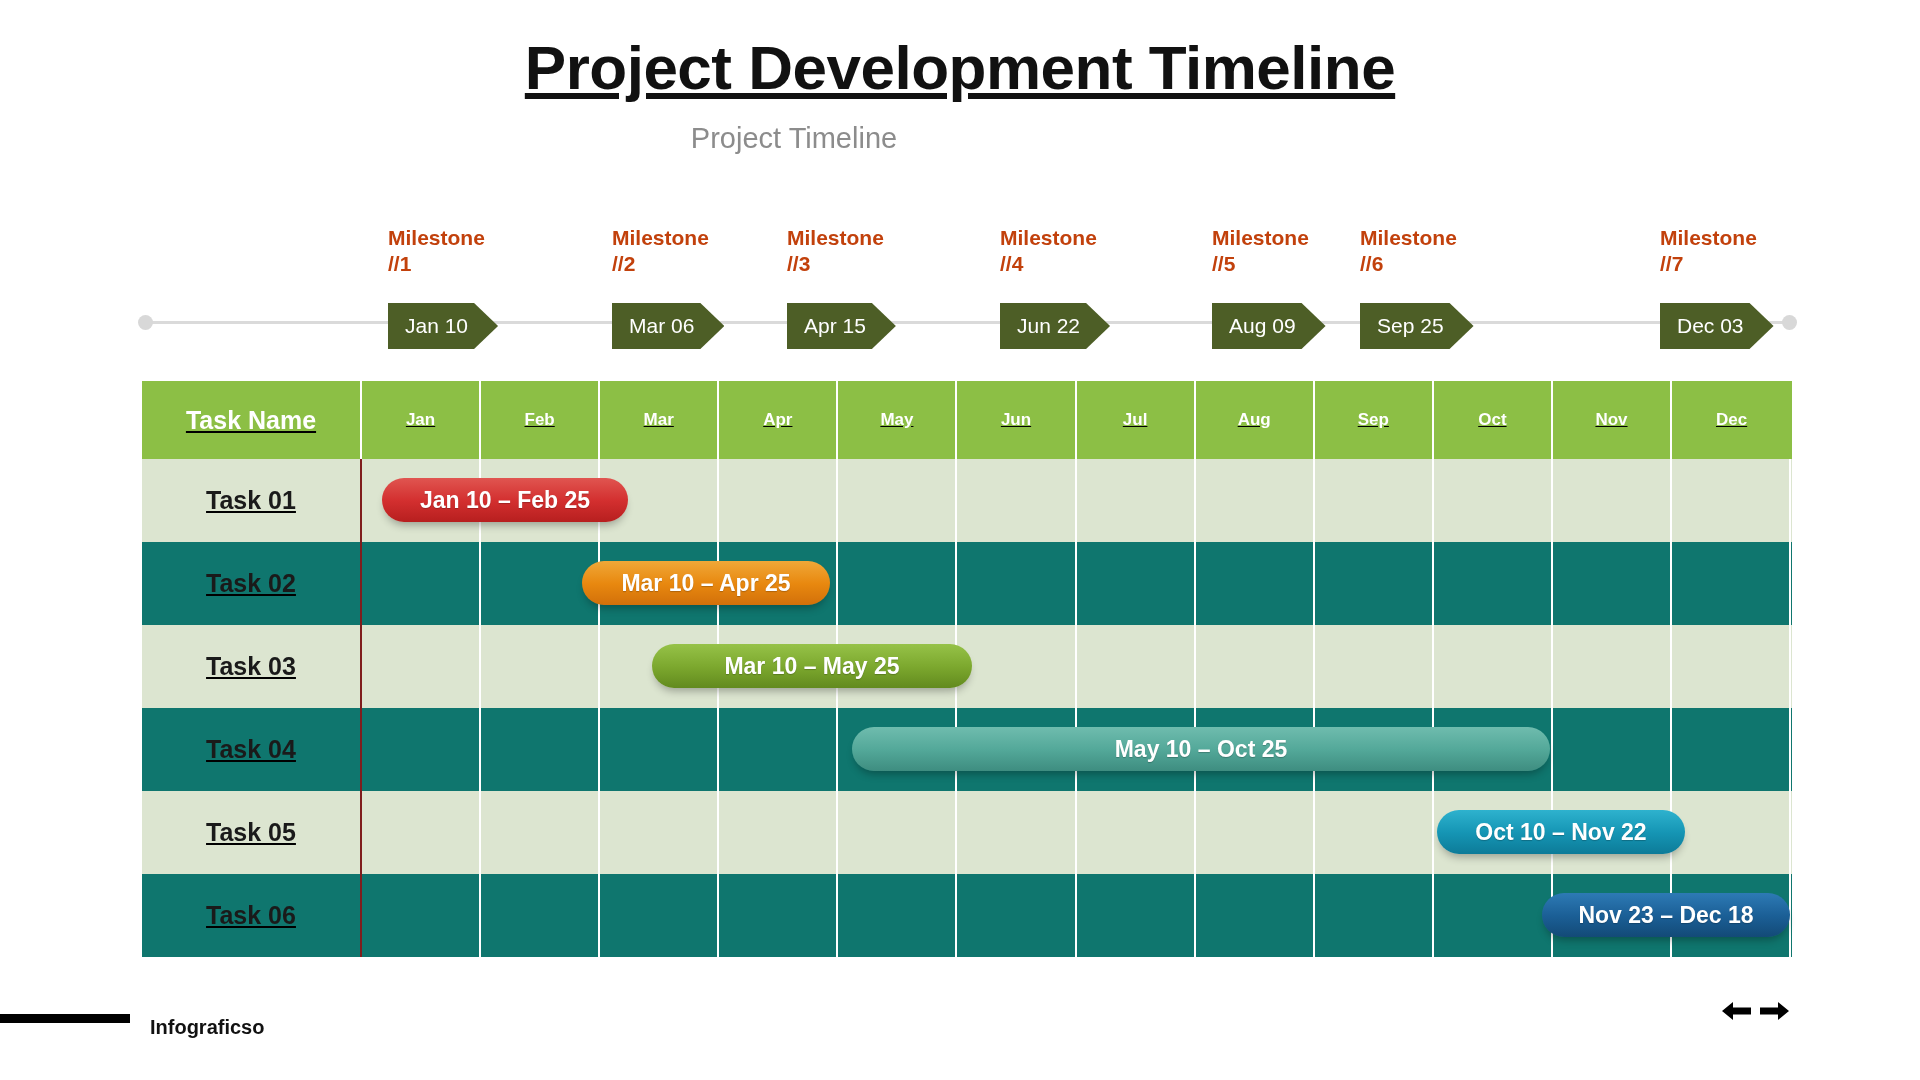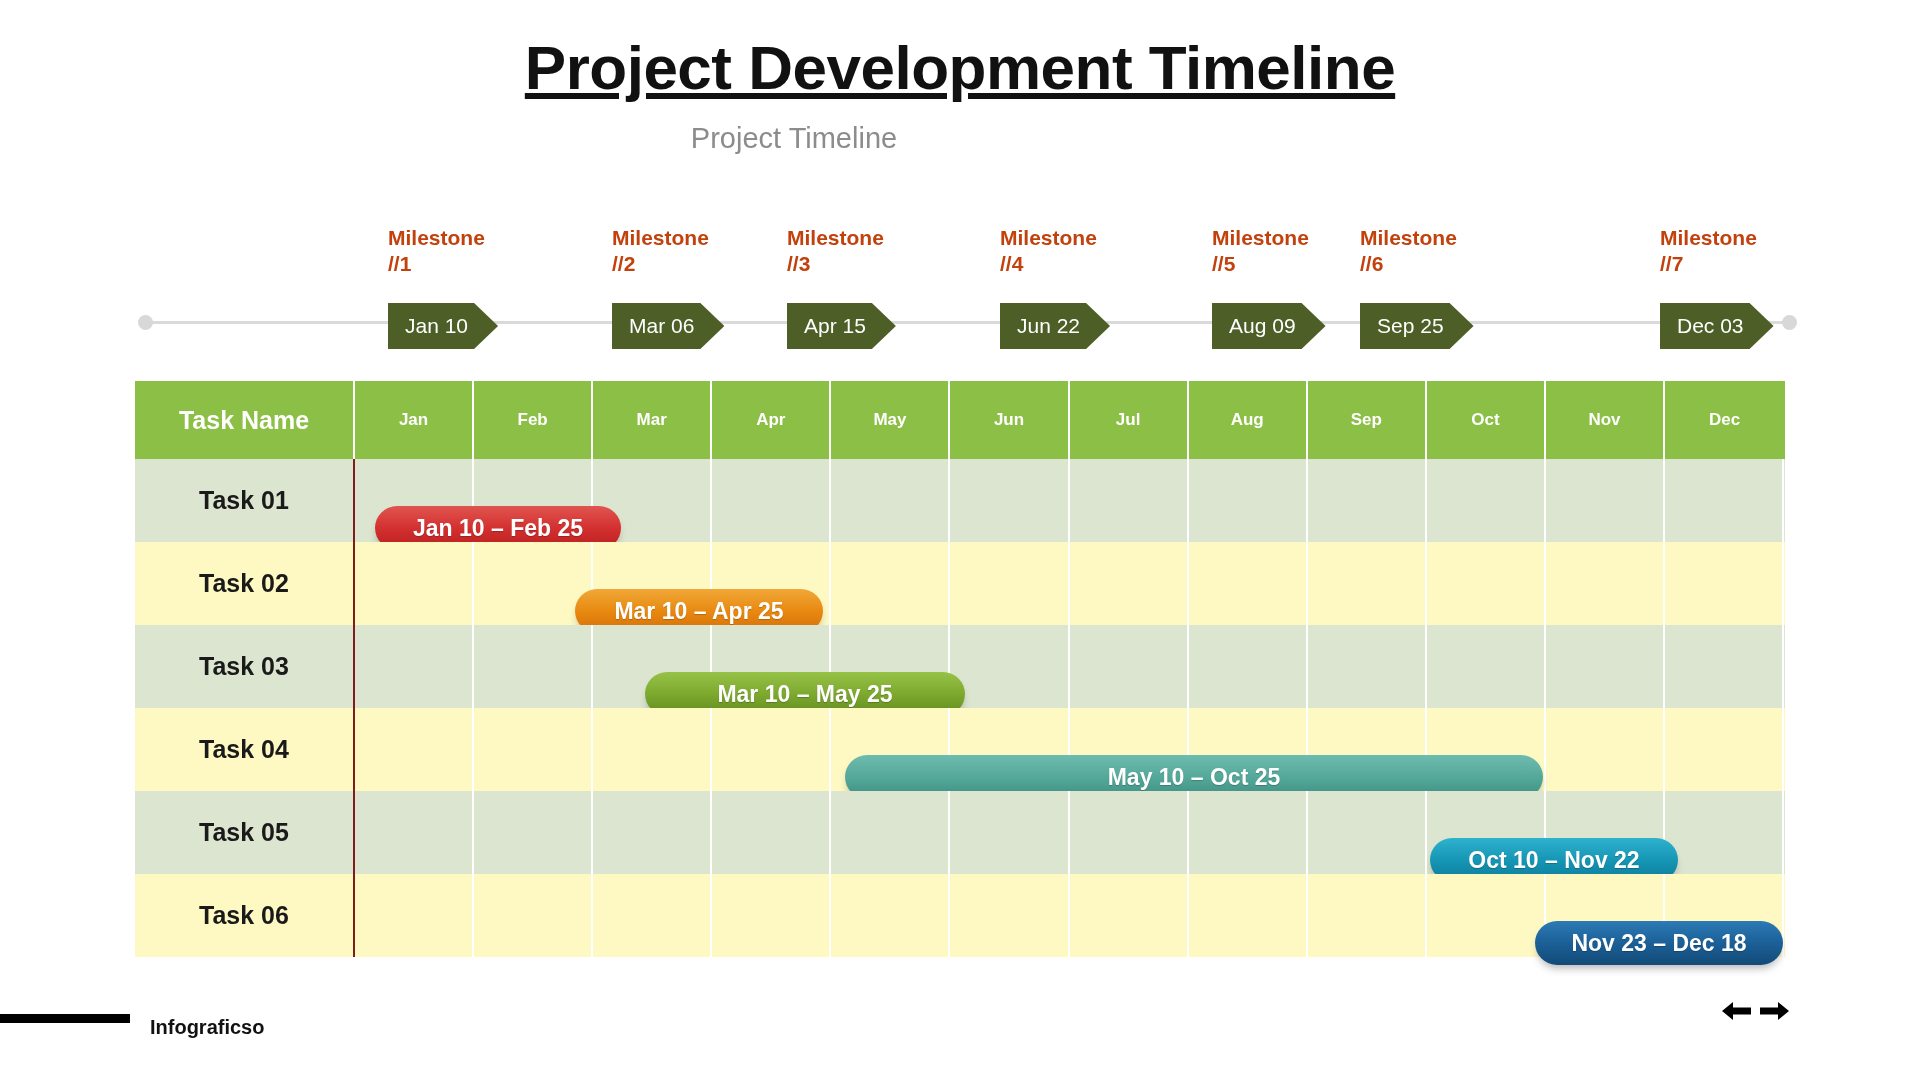--- a/index.html
+++ b/index.html
@@ -43,59 +43,59 @@
   .ms-chip{
     position:absolute;top:78px;left:0;height:46px;
     background:#4d5e26;display:flex;align-items:center;
     padding-left:17px;padding-right:30px;
     color:#ffffff;font-size:21px;white-space:nowrap;
     clip-path:polygon(0 0, calc(100% - 24px) 0, 100% 50%, calc(100% - 24px) 100%, 0 100%);
   }
 
   
   .gantt{
-    position:absolute;left:135px;top:381px;width:1650px;
+    position:absolute;left:142px;top:381px;width:1650px;
     border-collapse:collapse;
+    text-decoration:underline;
   }
   .gantt-header{
     display:flex;height:78px;background:#8cbf45;
   }
   .hcell{
     display:flex;align-items:center;justify-content:center;
     color:#ffffff;font-size:17px;font-weight:600;
     border-right:2px solid #ffffff;box-sizing:border-box;
   }
   .hcell:last-child{border-right:none;}
   .hcell.taskname{width:220px;font-size:25px;}
   .hcell.month{width:119.1px;}
 
   .gantt-body{position:relative;}
   .grow{
     display:flex;height:83px;position:relative;box-sizing:border-box;
   }
   .grow.odd{background:#dce5d0;}
-  .grow.even{background:#fef9c3;}
+  .grow.even{background:#0f766e;}
   .gcell{
     box-sizing:border-box;border-right:2px solid #ffffff;
     height:100%;
   }
   .gcell.taskname{
     width:220px;display:flex;align-items:center;justify-content:center;
     font-size:25px;font-weight:bold;color:#1a1a1a;border-right:2px solid #7f1d1d;
   }
   .gcell.month{width:119.1px;}
   .gcell:last-child{border-right:none;}
 
   .bar{
     position:absolute;height:44px;top:19px;border-radius:22px;
     display:flex;align-items:center;justify-content:center;
     color:#ffffff;font-size:23px;font-weight:bold;white-space:nowrap;
     box-shadow:0 6px 9px -3px rgba(0,0,0,0.30);
     text-shadow:0 1px 1px rgba(0,0,0,0.22);
-    margin-top:28px;
   }
 
   
   .footer-bar{
     position:absolute;left:0;top:1014px;width:130px;height:9px;background:#000000;
   }
   .footer-text{
     position:absolute;left:150px;top:1000px;font-size:20px;
     font-weight:bold;color:#111111;margin-top:16px;
   }

